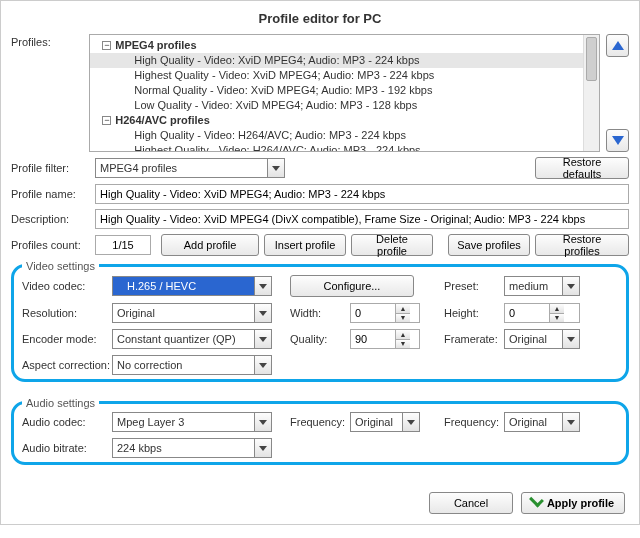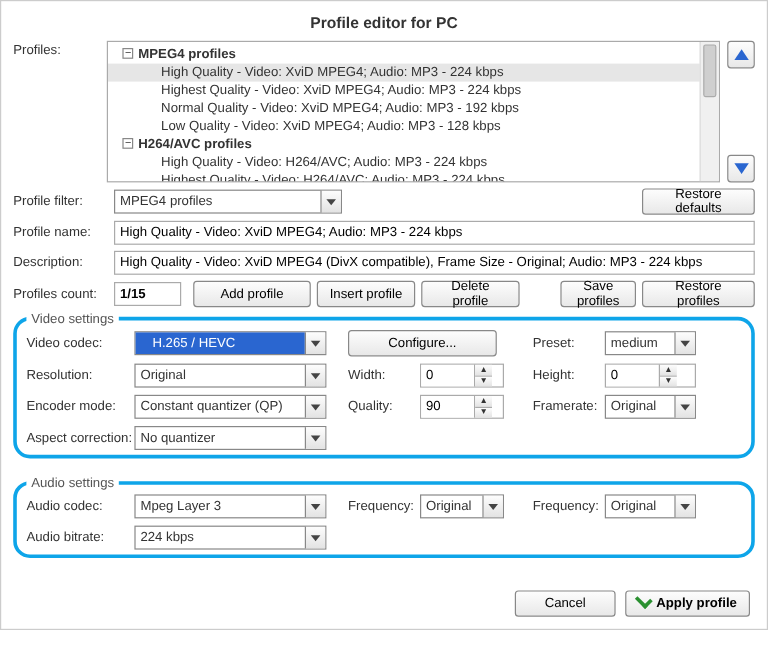--- a/index.html
+++ b/index.html
@@ -263,29 +263,29 @@
     <input class="text-input" style="flex: 1 1 0%;" value="High Quality - Video: XviD MPEG4; Audio: MP3 - 224 kbps">
   </div>
 
   <div class="row field-row">
     <span class="label">Description:</span>
     <input class="text-input" style="flex: 1 1 0%;" value="High Quality - Video: XviD MPEG4 (DivX compatible), Frame Size - Original; Audio: MP3 - 224 kbps">
   </div>
 
   <div class="row field-row">
     <span class="label">Profiles count:</span>
-    <input class="text-input" style="width: 56px;  font-weight: bold;" readonly="" value="1/15">
+    <input class="text-input" style="width: 56px; text-align: center;" readonly="" value="1/15">
     <span style="width:10px"></span>
     <button class="btn" style="width:98px">Add profile</button>
     <span style="width:5px"></span>
     <button class="btn" style="width:82px">Insert profile</button>
     <span style="width:5px"></span>
     <button class="btn" style="width:82px">Delete profile</button>
     <div style="flex:1"></div>
-    <button class="btn" style="width:63px">Save profiles</button>
+    <button class="btn" style="width:82px">Save profiles</button>
     <span style="width:5px"></span>
     <button class="btn" style="width:94px">Restore profiles</button>
   </div>
 
   <div class="fieldset">
     <span class="legend">Video settings</span>
     <div class="grid">
       <span>Video codec:</span>
       <div class="combo">
         <div class="combo-text sel">H.265 / HEVC</div>
@@ -352,21 +352,21 @@
       <span>Framerate:</span>
       <div class="combo">
         <div class="combo-text">Original</div>
         <div class="combo-btn">
             <div class="caret"></div>
           </div>
       </div>
 
       <span>Aspect correction:</span>
       <div class="combo">
-        <div class="combo-text">No quantizer</div>
+        <div class="combo-text">No correction</div>
         <div class="combo-btn">
             <div class="caret"></div>
           </div>
       </div>
       <span></span>
         <span></span>
         <span></span>
         <span></span>
         <span></span>
         <span></span>

